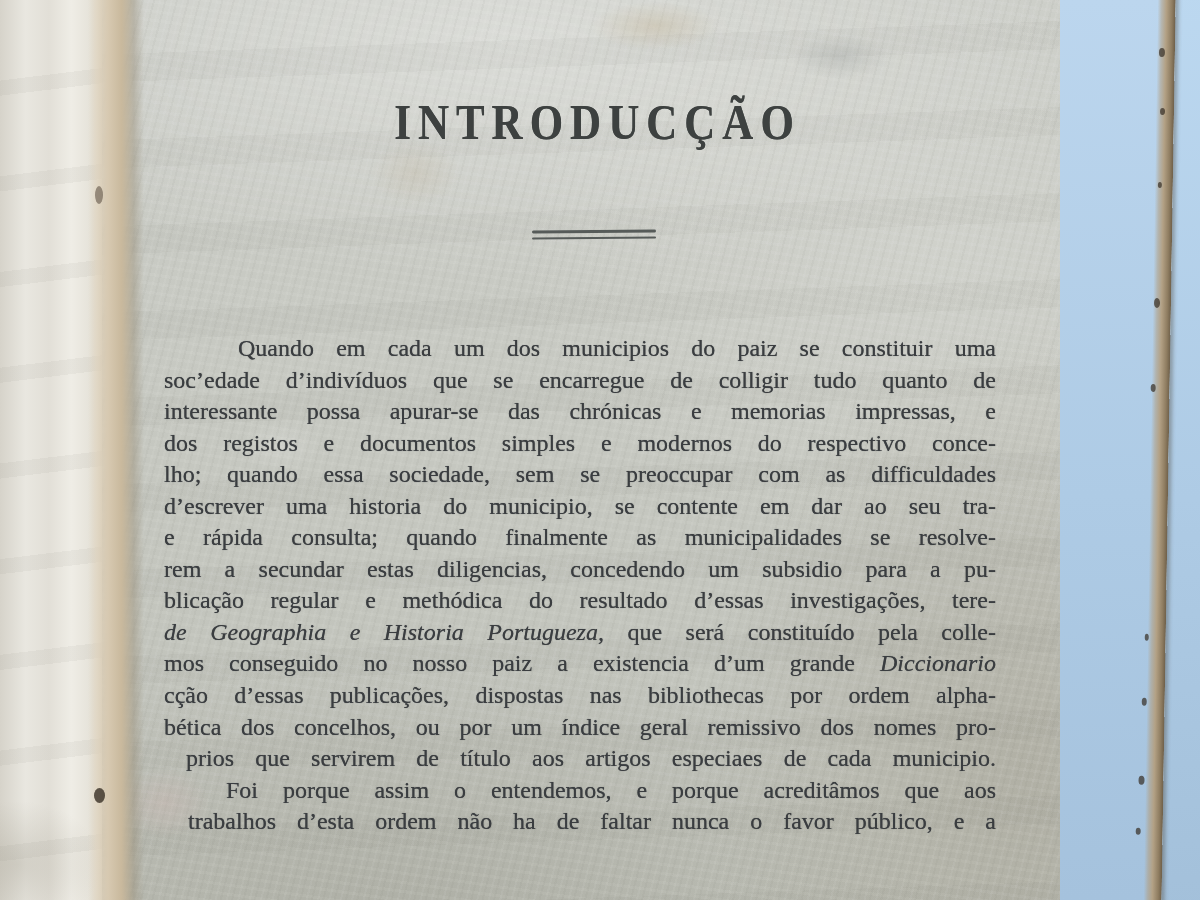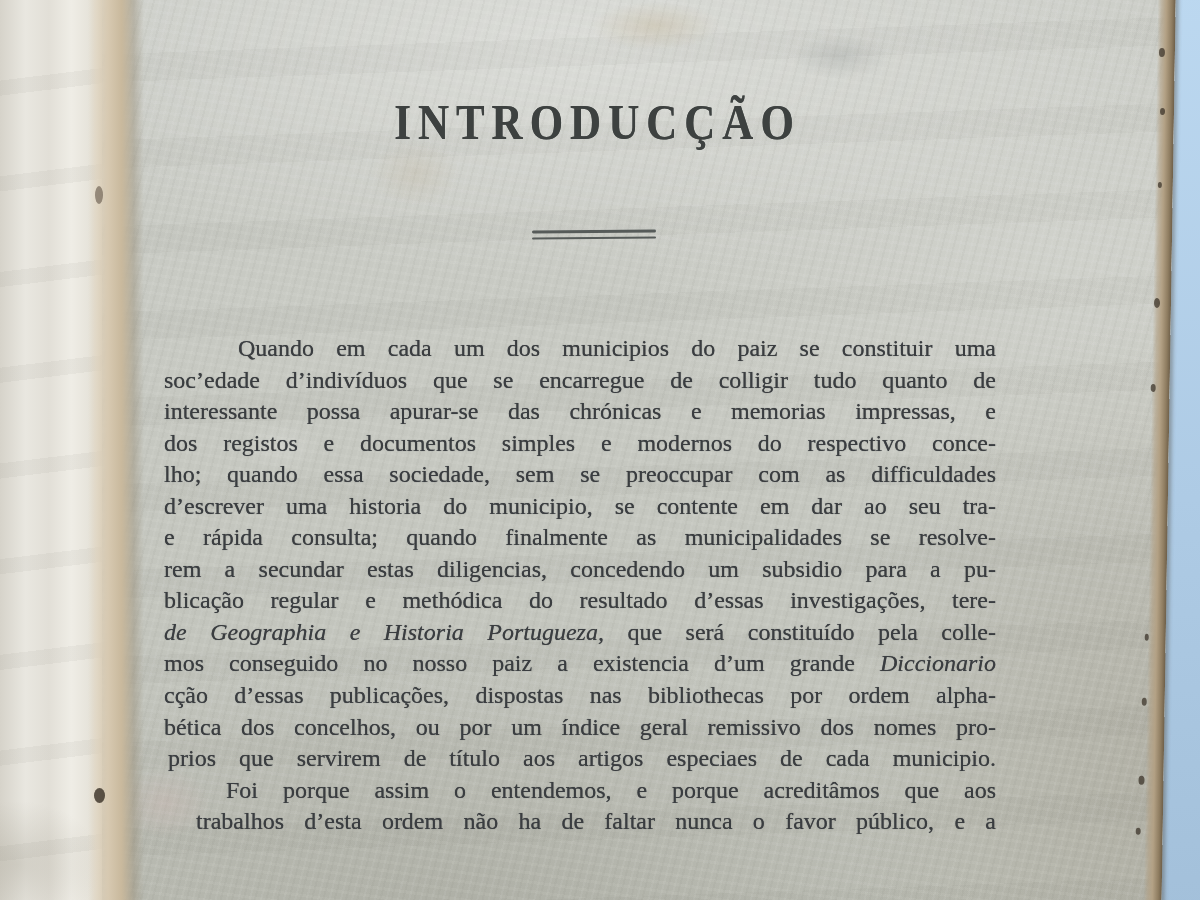--- a/index.html
+++ b/index.html
@@ -5,21 +5,21 @@
   html,body{margin:0;padding:0;background:#8fa8bf;}
   .photo{
     position:relative;
     width:1200px;height:900px;
     overflow:hidden;
     background:linear-gradient(180deg,#bcd6ee 0%,#aecbe5 55%,#a5c2dd 100%);
     font-family:"Liberation Serif","DejaVu Serif",serif;
   }
   
   .main-page{
-    position:absolute;left:0;top:0;width:1199px;height:900px;
+    position:absolute;left:0;top:0;width:1060px;height:900px;
     background:
       radial-gradient(900px 360px at 48% 5%,  rgba(255,255,255,0.30), rgba(255,255,255,0) 65%),
       radial-gradient(700px 500px at 88% 28%, rgba(238,238,233,0.20), rgba(255,255,255,0) 60%),
       radial-gradient(820px 430px at 38% 102%,rgba(104,101,89,0.17),  rgba(104,101,89,0) 65%),
       radial-gradient(520px 720px at 97% 85%, rgba(124,113,92,0.22),  rgba(124,113,92,0) 62%),
       linear-gradient(92deg, rgba(118,112,96,0.22) 0%, rgba(118,112,96,0) 7%),
       linear-gradient(180deg,#cbcdc7 0%,#c6c8c1 45%,#c1c3bb 78%,#bcbeb5 100%);
   }
   .grain{
     position:absolute;inset:0;
@@ -132,25 +132,25 @@
           <div class="bline"><span>dos registos e documentos simples e modernos do respectivo conce-</span></div>
           <div class="bline"><span>lho; quando essa sociedade, sem se preoccupar com as difficuldades</span></div>
           <div class="bline"><span>d’escrever uma historia do municipio, se contente em dar ao seu tra-</span></div>
           <div class="bline"><span>e rápida consulta; quando finalmente as municipalidades se resolve-</span></div>
           <div class="bline"><span>rem a secundar estas diligencias, concedendo um subsidio para a pu-</span></div>
           <div class="bline"><span>blicação regular e methódica do resultado d’essas investigações, tere-</span></div>
           <div class="bline"><span class="it">de Geographia e Historia Portugueza,</span><span> que será constituído pela colle-</span></div>
           <div class="bline"><span>mos conseguido no nosso paiz a existencia d’um grande </span><span class="it">Diccionario</span></div>
           <div class="bline"><span>cção d’essas publicações, dispostas nas bibliothecas por ordem alpha-</span></div>
           <div class="bline"><span>bética dos concelhos, ou por um índice geral remissivo dos nomes pro-</span></div>
-          <div class="bline" style="margin-left: 4px;"><span>prios que servirem de título aos artigos especiaes de cada municipio.</span></div>
+          <div class="bline" style="margin-left: 22px;"><span>prios que servirem de título aos artigos especiaes de cada municipio.</span></div>
         </div>
         <div class="p1">
           <div class="bline indent" style="margin-left: 16px;"><span>Foi porque assim o entendemos, e porque acreditâmos que aos</span></div>
-          <div class="bline" style="margin-left: 32px;"><span>trabalhos d’esta ordem não ha de faltar nunca o favor público, e a</span></div>
+          <div class="bline" style="margin-left: 24px;"><span>trabalhos d’esta ordem não ha de faltar nunca o favor público, e a</span></div>
         </div>
       </div>
   </div>
 
   <div class="left-page"></div>
   <div class="gutter"></div>
   <div class="speck g1"></div>
   <div class="speck g2"></div>
 
   <div class="right-edge-group">

